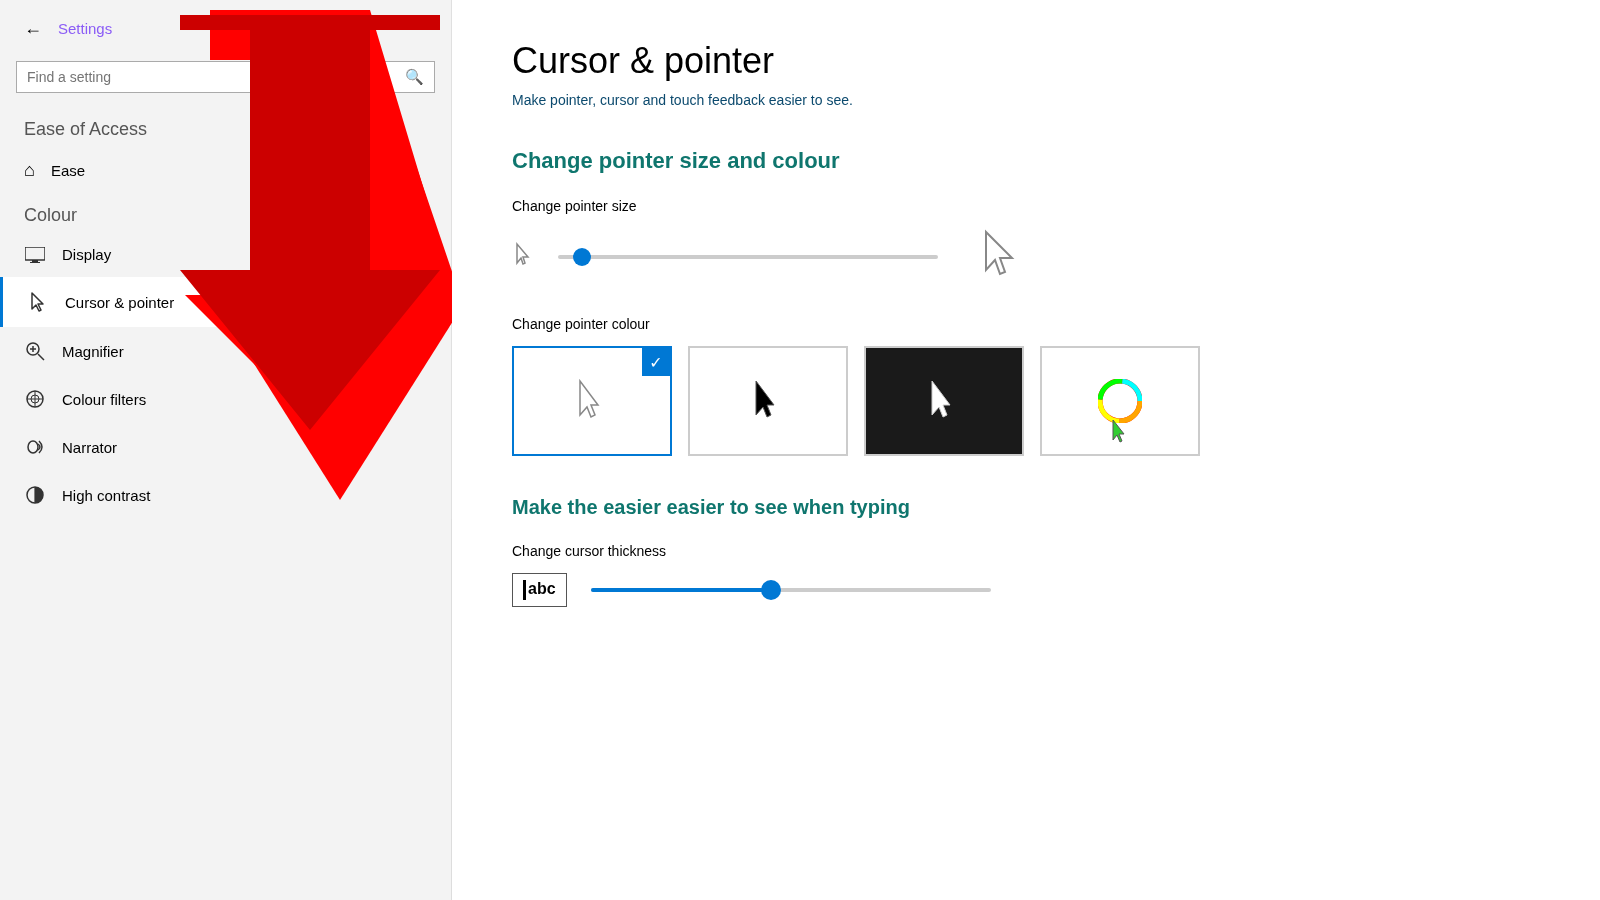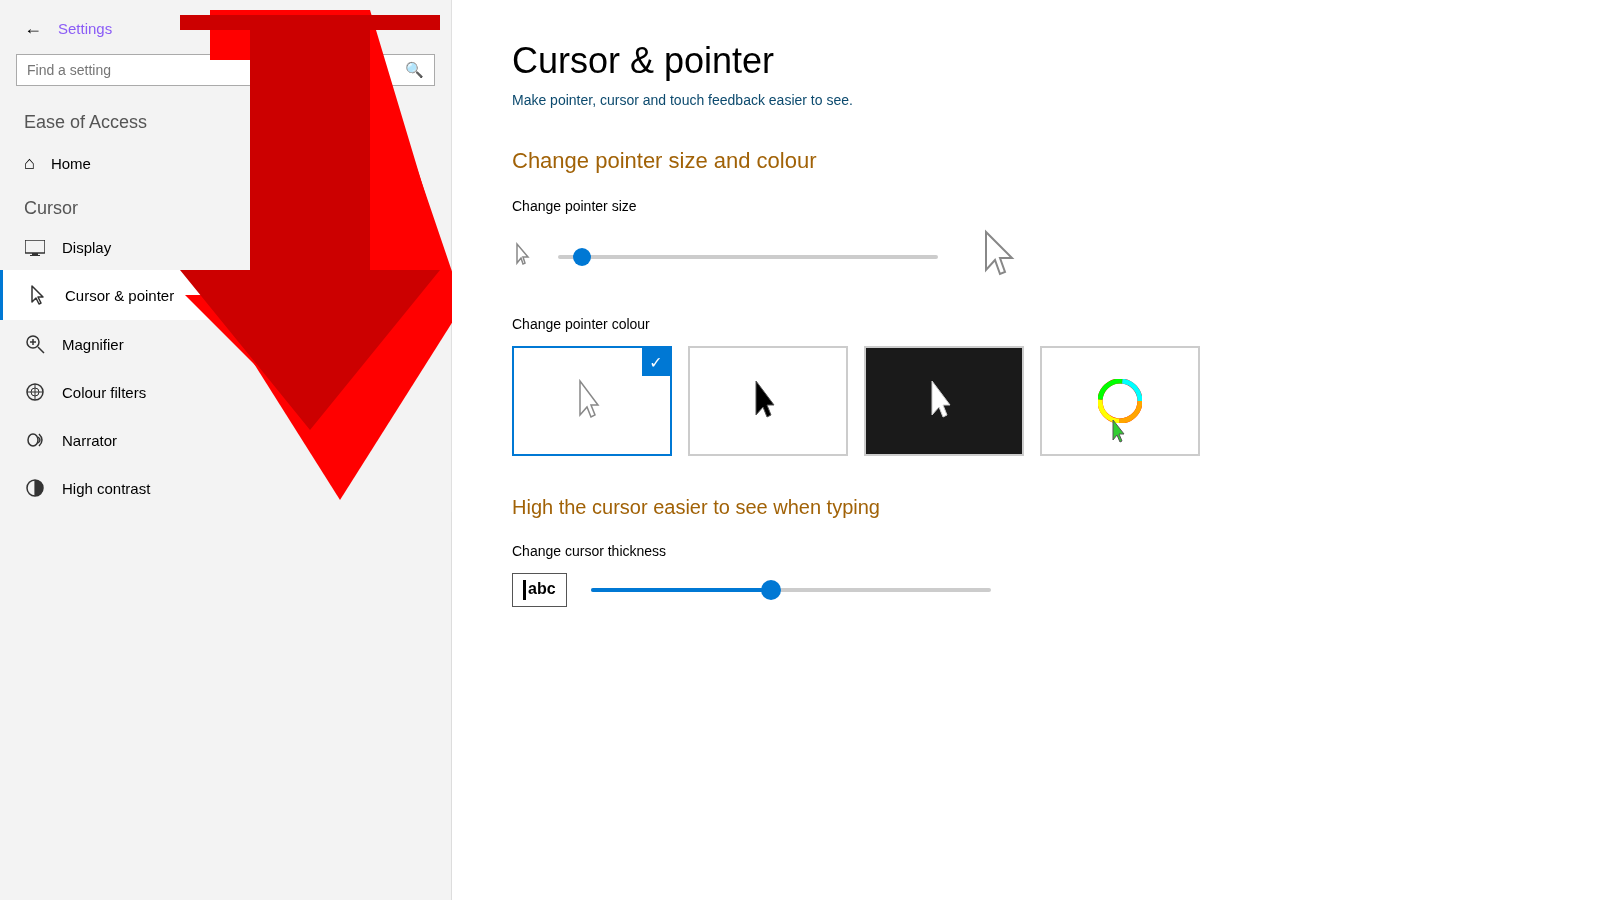--- a/index.html
+++ b/index.html
@@ -40,21 +40,21 @@
       align-items: center;
     }
 
     .sidebar-title {
       font-size: 15px;
       font-weight: 400;
       color: #8b5cf6;
     }
 
     .search-box {
-      margin: 5px 16px 16px 16px;
+      margin: 12px 16px 16px 16px;
       display: flex;
       align-items: center;
       border: 1px solid #aaa;
       background: #fff;
       padding: 6px 10px;
       gap: 8px;
     }
 
     .search-input {
       border: none;
@@ -135,22 +135,22 @@
     }
 
     .page-subtitle {
       font-size: 14px;
       color: #0c4a6e;
       margin-bottom: 40px;
     }
 
     .section-title {
       font-size: 22px;
-      font-weight: 400;
-      color: #a16207;
+      font-weight: 700;
+      color: #0f766e;
       margin-bottom: 24px;
     }
 
     .subsection-label {
       font-size: 14px;
       color: #000;
       margin-bottom: 14px;
     }
 
     
@@ -310,24 +310,24 @@
 
     <div class="search-box">
       <input class="search-input" type="text" placeholder="Find a setting" style="">
       <button class="search-icon-btn">🔍</button>
     </div>
 
     <div class="section-label">Ease of Access</div>
 
     <div class="home-item">
       <span class="nav-icon" style="font-size:18px;">⌂</span>
-      <span class="nav-label">Home</span>
-    </div>
-
-    <div class="section-label">Cursor</div>
+      <span class="nav-label">Ease</span>
+    </div>
+
+    <div class="section-label">Colour</div>
 
     <div class="nav-item">
       <span class="nav-icon">
         <svg width="20" height="16" viewBox="0 0 20 16">
             <rect x="0" y="0" width="20" height="13" rx="1" fill="none" stroke="#333" stroke-width="1.5"></rect>
             <rect x="7" y="13" width="6" height="2" fill="#333"></rect>
             <rect x="5" y="15" width="10" height="1" fill="#333"></rect>
           </svg>
       </span>
       <span class="nav-label">Display</span>
@@ -456,21 +456,21 @@
           <circle cx="22" cy="22" r="20" fill="none" stroke="blue" stroke-width="5" stroke-dasharray="21 138" stroke-dashoffset="-128"></circle>
         </svg>
         <svg width="22" height="28" viewBox="0 0 22 28" style="position:absolute;left:50%;bottom:8px;transform:translateX(-50%)">
           <path d="M4,2 L4,22 L8,17 L11,24 L13,23 L10,16 L15,16 Z" fill="limegreen" stroke="#555" stroke-width="1"></path>
         </svg>
       </div>
     </div>
 
   </div>
 
-  <h2 class="section-title" style="font-size:20px;">High the cursor easier to see when typing</h2>
+  <h2 class="section-title" style="font-size:20px;">Make the easier easier to see when typing</h2>
 
   <p class="subsection-label">Change cursor thickness</p>
   <div class="cursor-thickness-container">
     <div class="abc-box">
       <span style="display:inline-block;width:3px;height:20px;background:#000;vertical-align:middle;margin-right:2px;"></span><span>abc</span>
     </div>
     <div class="thickness-slider-track">
       <div class="thickness-slider-fill"></div>
       <div class="thickness-slider-thumb"></div>
     </div>

